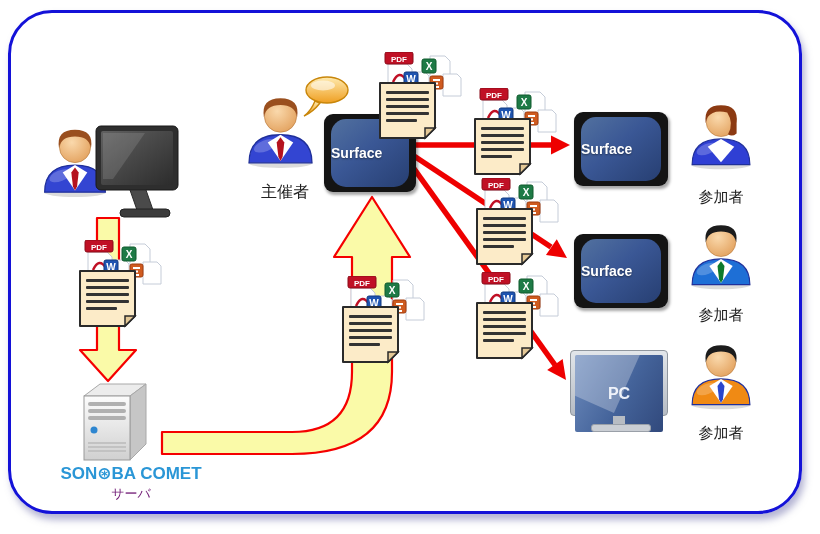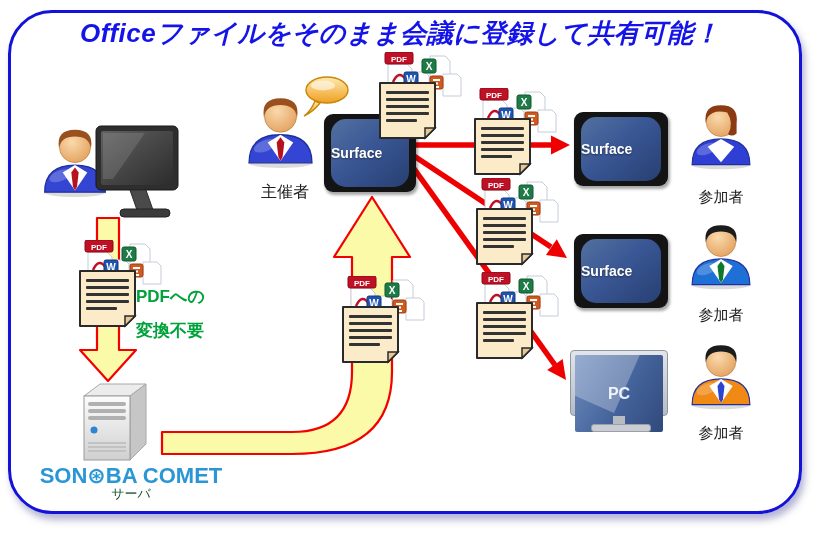--- a/index.html
+++ b/index.html
@@ -7,22 +7,22 @@
           font-family:"Liberation Sans","DejaVu Sans",sans-serif;}
   .abs{position:absolute;}
   .frame{position:absolute;left:8px;top:10px;width:788px;height:498px;border:3px solid #1412d8;
          border-radius:44px;box-shadow:3px 6px 7px rgba(110,110,170,.5);}
   .title{position:absolute;left:0;right:20px;top:16px;text-align:center;color:#1414e8;
          font-size:26px;font-weight:bold;font-style:italic;letter-spacing:.5px;white-space:nowrap;}
   .jp-label{position:absolute;text-align:center;color:#222;}
   .note{position:absolute;color:#00a23a;font-weight:bold;font-size:17px;line-height:1;}
   .note div{margin-bottom:17px;}
   .logo{position:absolute;left:36px;width:190px;top:463px;text-align:center;color:#2a96d6;
-        font-weight:bold;font-size:22px;white-space:nowrap;}
-  .server-label{position:absolute;left:36px;width:190px;top:485px;text-align:center;color:#14532d;font-size:13px;}
+        font-weight:bold;font-size:17px;white-space:nowrap;}
+  .server-label{position:absolute;left:36px;width:190px;top:485px;text-align:center;color:#701a75;font-size:13px;}
   .tablet{position:absolute;background:#141414;border-radius:9px;padding:5px 7px;display:flex;
           box-shadow:1.5px 2.5px 3px rgba(0,0,0,.35);}
   .tablet .screen{flex:1;border-radius:15px;display:flex;align-items:center;justify-content:flex-start;
           background:linear-gradient(140deg,#52719f 0%,#3a5795 45%,#273f72 100%);}
   .tablet .screen span{color:#fff;font-weight:bold;font-size:14px;text-shadow:0 1px 2px rgba(0,0,0,.45);}
   .pc{position:absolute;left:570px;top:335px;width:98px;height:88px;margin-top:15px;}
   .pc .pcframe{position:absolute;left:0;top:0;width:96px;height:64px;border:1px solid #8f969e;border-radius:4px;
           background:linear-gradient(#e2e6ea,#b6bcc4);}
   .pc .pcscreen{position:absolute;left:5px;top:5px;right:5px;bottom:6px;border-radius:2px;overflow:hidden;
           background:linear-gradient(120deg,#6e8cbd 0%,#44639a 55%,#31497c 100%);
@@ -34,21 +34,20 @@
   .pc .base{position:absolute;left:21px;top:74px;width:58px;height:6px;border-radius:3px;
           background:#caced4;border:1px solid #9aa0a8;}
 </style>
 </head>
 <body>
 
 <div class="canvas">
 
   <div class="frame"></div>
 
-  <div class="title">Officeファイルをそのまま会議に登録して共有可能！</div>
 
   <svg class="abs" style="left:0;top:0;" width="820" height="534" viewBox="0 0 820 534">
     <defs>
       <radialGradient id="gSkin" cx="0.4" cy="0.35" r="0.8">
         <stop offset="0" stop-color="#fad9ac"></stop>
           <stop offset="1" stop-color="#e09b55"></stop>
       </radialGradient>
       <linearGradient id="gServer" x1="0" y1="0" x2="0" y2="1">
         <stop offset="0" stop-color="#fcfcfc"></stop>
           <stop offset="1" stop-color="#d0d0d0"></stop>
@@ -128,24 +127,20 @@
     <rect x="6" y="2" width="82" height="64" rx="5" fill="#2e2e2e" stroke="#181818"></rect>
     <rect x="11" y="7" width="72" height="54" rx="2" fill="url(#gMon)"></rect>
     <path d="M13 9 L55 9 L23 55 L13 55 Z" fill="rgba(255,255,255,.12)"></path>
     <polygon points="40,66 56,66 63,86 47,86" fill="#4a4a4a" stroke="#2a2a2a"></polygon>
     <rect x="30" y="85" width="50" height="8" rx="4" fill="#3c3c3c" stroke="#222"></rect>
   </svg>
 
   <svg class="abs" style="left:75px;top:240px;" width="92" height="96" viewBox="0 0 92 96">
       <use href="#sym-docstack"></use>
     </svg>
-  <div class="note" style="left:136px;top:288px;">
-    <div>PDFへの</div>
-    <div>変換不要</div>
-  </div>
 
   <svg class="abs" style="left:64px;top:380px;" width="92" height="88" viewBox="0 0 92 88">
     <polygon points="20,16 36,4 82,4 66,16" fill="#ececec" stroke="#a8a8a8"></polygon>
     <polygon points="66,16 82,4 82,64 66,80" fill="#c6c6c6" stroke="#a8a8a8"></polygon>
     <rect x="20" y="16" width="46" height="64" fill="url(#gServer)" stroke="#999"></rect>
     <rect x="24" y="22" width="38" height="4" rx="2" fill="#b0b0b0"></rect>
     <rect x="24" y="29" width="38" height="4" rx="2" fill="#b0b0b0"></rect>
     <rect x="24" y="36" width="38" height="4" rx="2" fill="#b0b0b0"></rect>
     <circle cx="30" cy="50" r="3.5" fill="#2e86d0"></circle>
     <rect x="24" y="62" width="38" height="2" fill="#c2c2c2"></rect>

